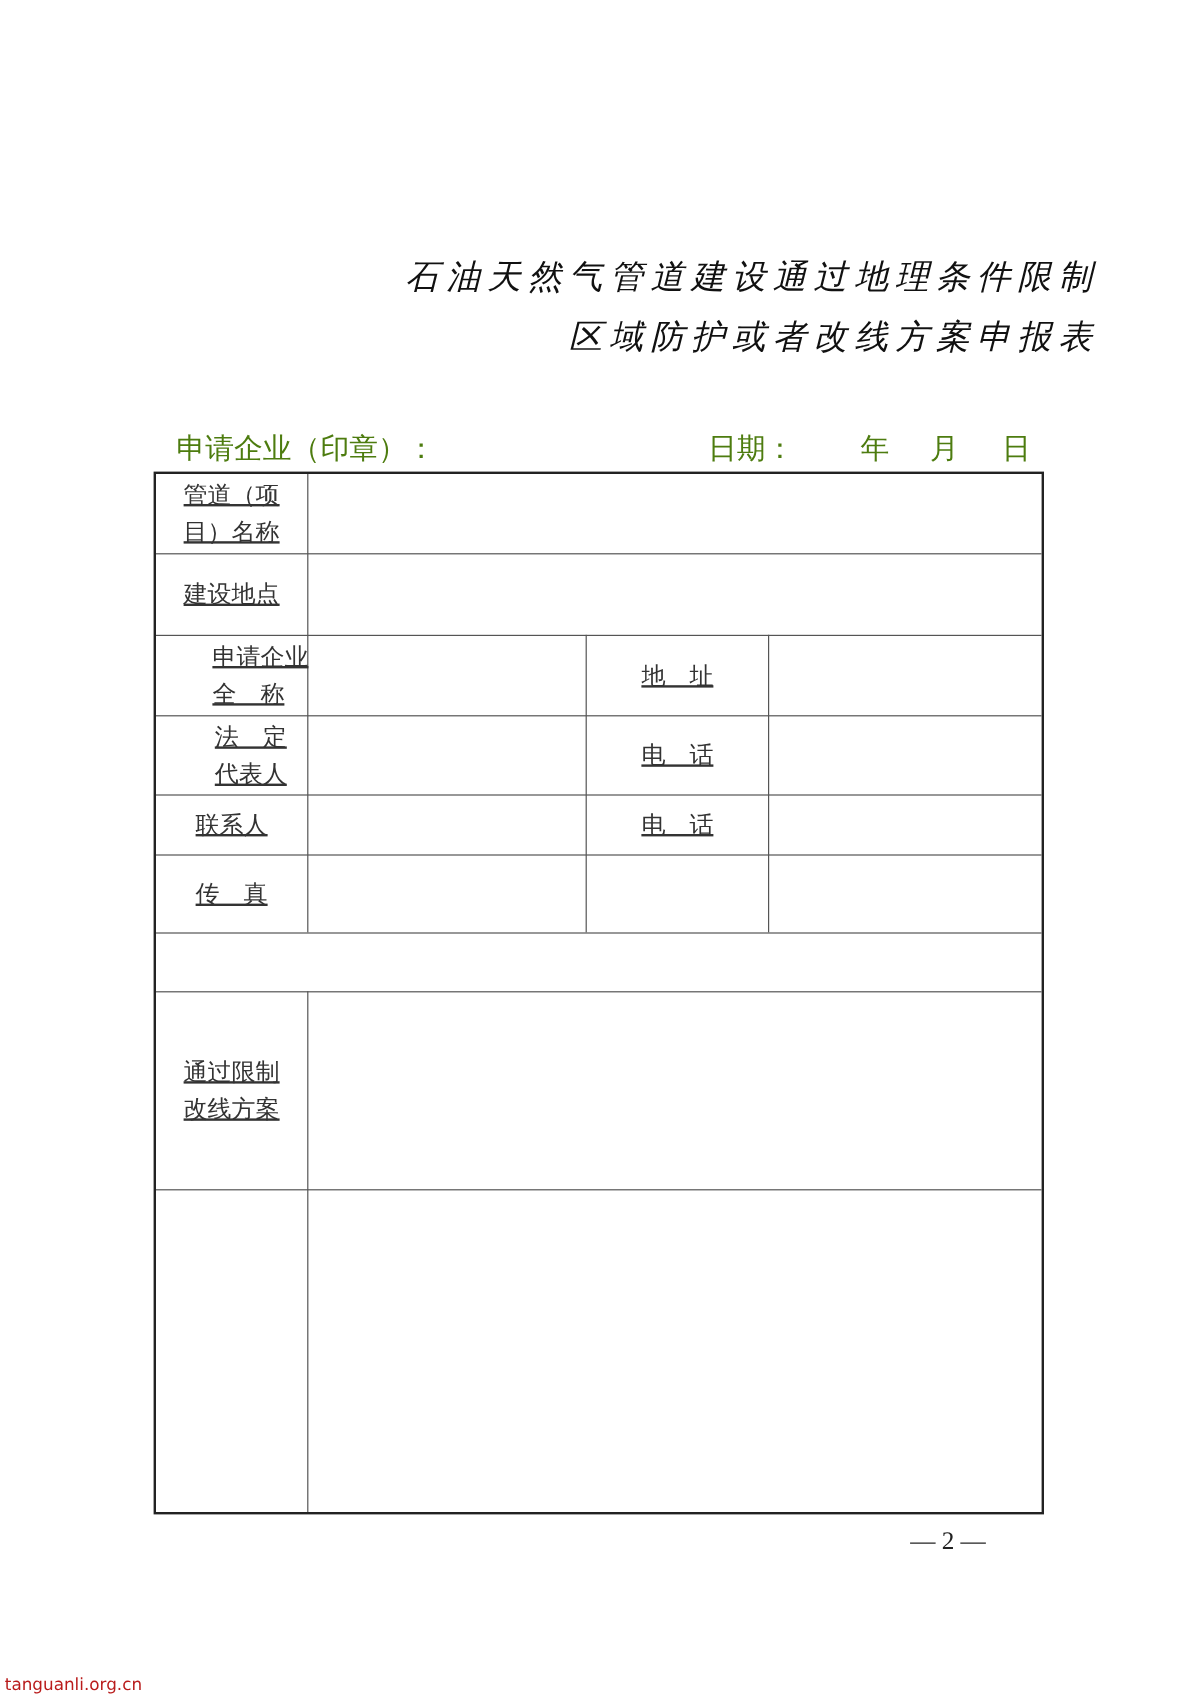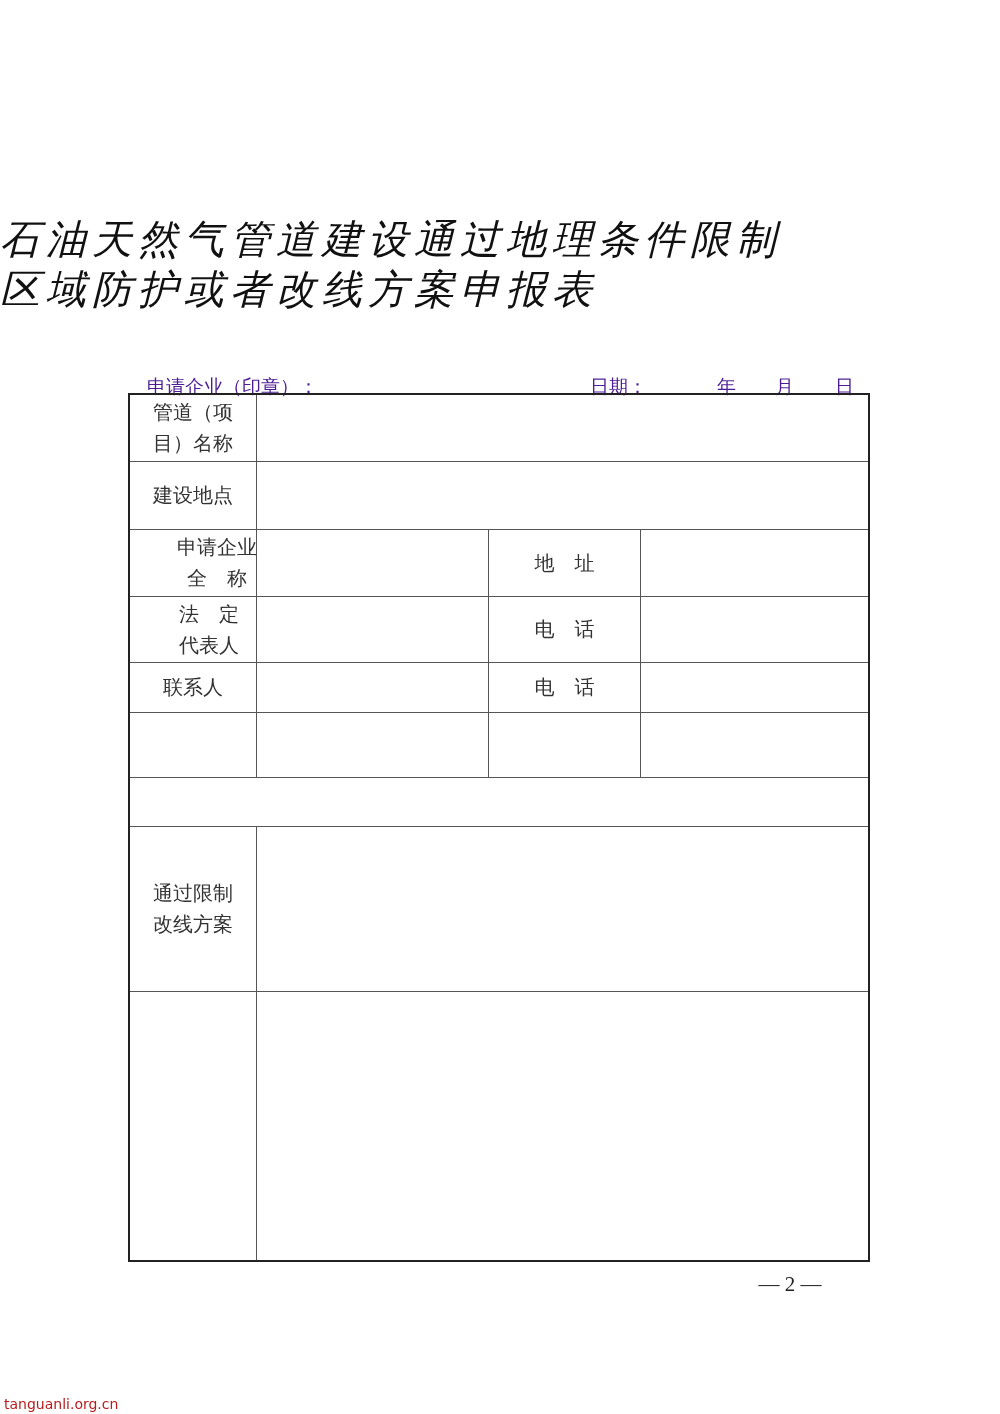--- a/index.html
+++ b/index.html
@@ -2,42 +2,43 @@
 <html><head>
   <meta charset="utf-8">
   <style>
     html, body { margin: 0; padding: 0; }
     body {
       width: 1000px; height: 1414px; background: #ffffff; position: relative;
       font-family: "DejaVu Serif", "Liberation Serif", serif; color: #222;
       overflow: hidden;
     }
     .title {
-      position: absolute; left: 0; width: 916px; text-align: left;
-      font-family: "DejaVu Serif", serif; font-size: 40px; font-style: italic;
+      position: absolute; left: 0; width: 916px; text-align: right;
+      font-family: "DejaVu Serif", serif; font-size: 28px; font-style: italic;
       letter-spacing: 6px; color: #111;
     }
     .title.l1 { top: 212px; }
     .title.l2 { top: 262px; }
     .meta {
-      position: absolute; top: 358px; font-size: 19px; color: #4c1d95; margin-top: 16px;
+      position: absolute; top: 358px; font-size: 24px; color: #4d7c0f;
     }
     .meta.left { left: 147px; }
     .meta.right { left: 590px; width: 265px; }
     .meta.right span { position: absolute; top: 0; }
     .form {
       position: absolute; left: 128px; top: 393px; width: 742px; height: 869px;
       border: 2px solid #222; box-sizing: border-box;
     }
     .hline { position: absolute; height: 1px; background: #555; }
     .vline { position: absolute; width: 1px; background: #555; }
     .cell-label {
       position: absolute; display: flex; align-items: center; justify-content: center;
-      text-align: center; font-size: 20px; line-height: 31px; color: #333;
+      font-size: 20px; line-height: 31px; color: #333;
       white-space: pre-line;
+      text-decoration: underline;
     }
     .cell-input {
       position: absolute; box-sizing: border-box;
     }
     .page-num {
       position: absolute; top: 1272px; left: 730px; width: 120px; text-align: center;
       font-size: 21px; color: #222; font-family: "Liberation Serif", serif;
     }
     .watermark {
       position: absolute; left: 4px; top: 1396px; font-size: 14px; color: #b91c1c;
@@ -91,20 +92,21 @@
 代表人</div>
   <div class="cell-input" style="left:127px;top:202px;width:231px;height:65px;"></div>
   <div class="cell-label" style="left:359px;top:202px;width:151px;height:65px;">电　话</div>
   <div class="cell-input" style="left:511px;top:202px;right:0;height:65px;"></div>
 
   <div class="cell-label" style="left:0;top:268px;width:126px;height:49px;">联系人</div>
   <div class="cell-input" style="left:127px;top:268px;width:231px;height:49px;"></div>
   <div class="cell-label" style="left:359px;top:268px;width:151px;height:49px;">电　话</div>
   <div class="cell-input" style="left:511px;top:268px;right:0;height:49px;"></div>
 
+  <div class="cell-label" style="left:0;top:318px;width:126px;height:64px;">传　真</div>
   <div class="cell-input" style="left:127px;top:318px;width:231px;height:64px;"></div>
   <div class="cell-input" style="left:511px;top:318px;right:0;height:64px;"></div>
 
 
   <div class="cell-label" style="left:0;top:432px;width:126px;height:164px;">通过限制
 改线方案</div>
   <div class="cell-input" style="left:127px;top:432px;right:0;height:164px;"></div>
 
   <div class="cell-input" style="left:127px;top:597px;right:0;bottom:0;"></div>
 </div>

